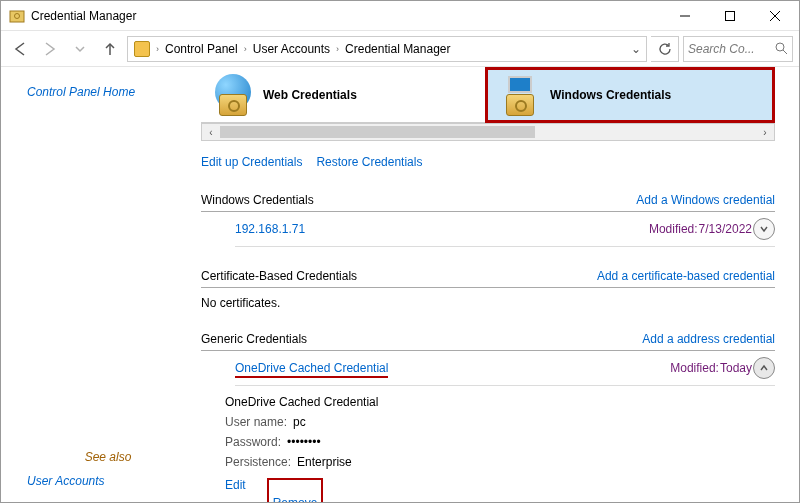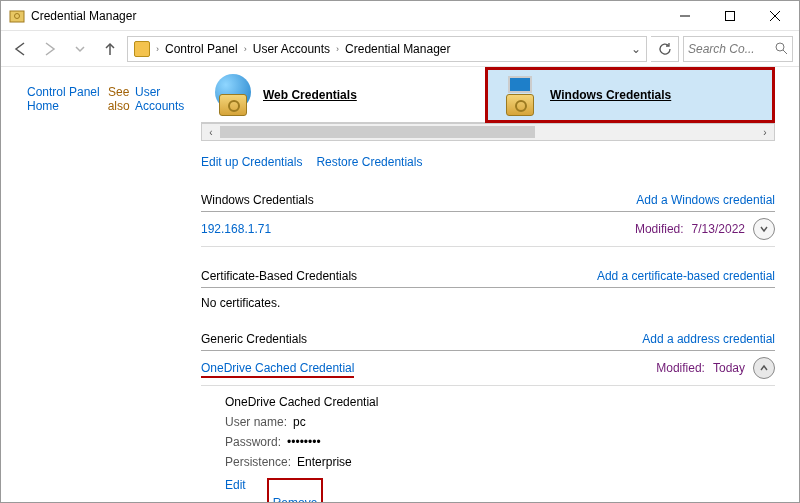--- a/index.html
+++ b/index.html
@@ -15,42 +15,42 @@
   .navbtn svg { stroke: #555; stroke-width: 1.5; fill: none; }
   .pathbar { flex: 1; height: 26px; border: 1px solid #ccc; display: flex; align-items: center; padding: 0 2px 0 6px; gap: 4px; font-size: 12px; }
   .pathbar .chev { color: #666; font-size: 9px; padding: 0 2px;}
   .pathbar .folder-icon { width:16px;height:16px;background:#f4c34e;border:1px solid #b98f1a;border-radius:2px; }
   .pathbar .drop { margin-left: auto; width: 16px; text-align:center; color:#555; }
   .refresh { width:28px;height:26px;border:1px solid #ccc;border-left:none;display:flex;align-items:center;justify-content:center;}
   .refresh svg { stroke:#555; stroke-width:1.3; fill:none; }
   .searchbox { width: 110px; height: 26px; border: 1px solid #ccc; display: flex; align-items: center; padding: 0 4px; color:#7a7a7a; gap:4px;}
   .searchbox .sico { width:13px;height:13px;}
   .content { display: flex; height: calc(100% - 66px); }
-  .sidebar { width: 200px; padding: 18px 12px 14px 26px; display:flex; font-size:12px;}
+  .sidebar { width: 200px; padding: 18px 12px 14px 26px; display:flex; flex-direction:column; font-size:12px;font-style:italic;}
   .link { color: #0066cc; cursor: pointer; }
   .sidebar .spacer { flex:1; }
   .sidebar .seealso { color:#a16207; margin-bottom:10px;text-align:center; }
   .main { flex:1; padding-right: 24px; position:relative; }
   .tabs { display:flex; margin-bottom:0; }
   .tab { flex:1; height:56px; display:flex; align-items:center; padding:0 10px; border-bottom:1px solid #ccc; gap:10px; }
   .tab.sel { background:#cde6f7; border:3px solid #b00000; box-sizing:border-box; }
   .tab .tabicon { width:42px;height:42px; position:relative; }
   .globe { width:36px;height:36px;border-radius:50%;background:radial-gradient(circle at 30% 30%, #8fd6ff, #1e7fc9);position:absolute;top:0;left:4px;}
   .safe { width:28px;height:22px;background:linear-gradient(#f4d57a,#d6a43a);border:1px solid #9c7a20;border-radius:3px;position:absolute;bottom:0;left:8px;}
   .safe::after{content:"";position:absolute;width:8px;height:8px;border:2px solid #9c7a20;border-radius:50%;left:8px;top:5px;}
   .monitor{width:24px;height:17px;background:#1e7fc9;border:2px solid #ccc;position:absolute;top:2px;left:10px;}
-  .tab b { font-size:12px; font-weight:600;text-decoration:underline; }
+  .tab b { font-size:12px; font-weight:600; }
   .scrollrow { height:18px; background:#f0f0f0; border:1px solid #ccc; display:flex; align-items:center; }
   .scrollrow .arrow { width:18px; text-align:center; color:#555; font-size:10px;}
   .scrollrow .thumb { flex:0 0 55%; height:12px; background:#ccc; margin-left:0;}
   .scrollrow .void { flex:1;}
   .actions { padding: 14px 0; display:flex; gap:14px; }
   .sechead { display:flex; align-items:center; border-bottom:1px solid #a9a9a9; padding:4px 0; margin-top:6px;}
   .sechead .t { flex:1; font-size:12px;}
-  .row { display:flex; align-items:center; border-bottom:1px solid #dcdcdc; padding:6px 0; gap:8px;}
+  .row { display:flex; align-items:center; border-bottom:1px solid #dcdcdc; padding:6px 0; gap:1px;margin-left:34px;}
   .row .t1 { flex:1; }
   .row .mod { color:#701a75;text-align:right; }
   .row .one { color:#0066cc; position:relative; }
   .row .one::after{content:"";position:absolute;left:0;right:0;bottom:-3px;height:2px;background:#b00000;width:100%;}
   .circ { width:22px;height:22px;border:1px solid #888;border-radius:50%;display:flex;align-items:center;justify-content:center;background:#f6f6f6;}
   .circ.open{background:#e8e8e8;}
   .circ svg{stroke:#555;stroke-width:1.4;fill:none;}
   .body { padding: 6px 0 2px 24px; }
   .body .kv { display:flex; gap:6px; padding:3px 0; font-size:12px;}
   .body .k { color:#555; }

